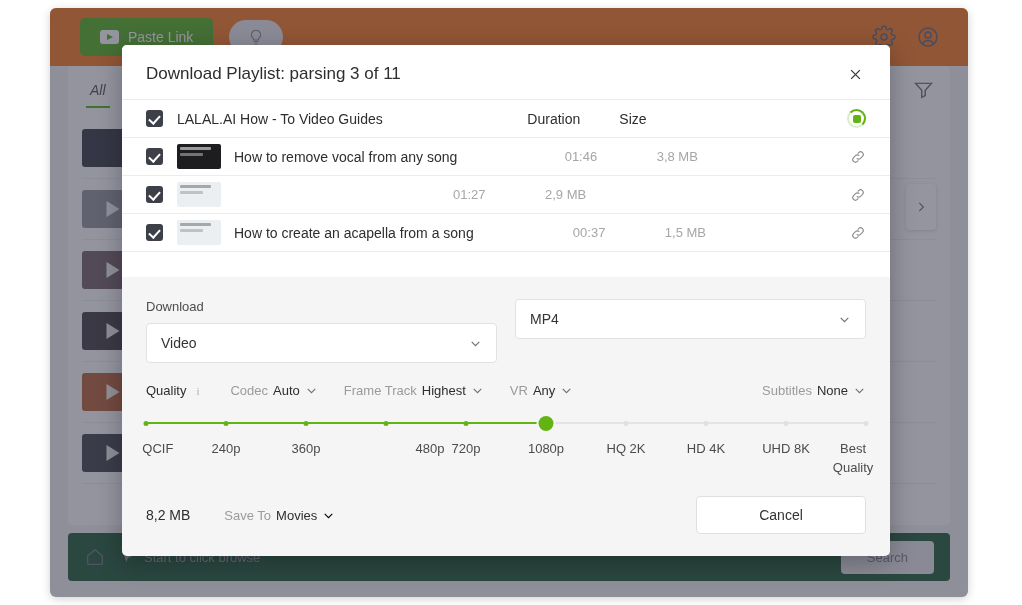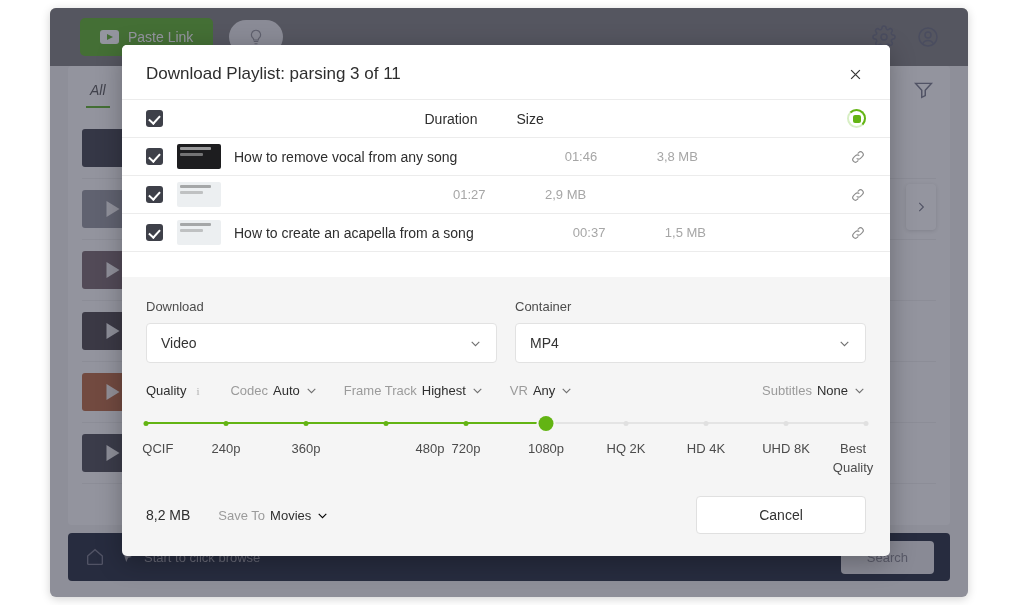--- a/index.html
+++ b/index.html
@@ -23,21 +23,21 @@
   #app-dim {
     position: absolute; inset: 0;
     background: rgba(60,62,80,0.55);
     z-index: 40;
     pointer-events: none;
   }
 
   .app-topbar {
     position: absolute; left: 0; top: 0;
     width: 100%; height: 58px;
-    background: #737373;
+    background: #f97316;
     display: flex; align-items: center;
     padding: 0 18px;
   }
   .paste-link-btn {
     display: flex; align-items: center; gap: 9px;
     background: #4fab14;
     color: #fff;
     font-size: 14px;
     border-radius: 5px;
     padding: 11px 20px;
@@ -127,21 +127,21 @@
     background: #fff;
     border-radius: 4px;
     box-shadow: 0 1px 4px rgba(0,0,0,0.16);
     display: flex; align-items: center; justify-content: center;
     color: #6a6d7e;
   }
 
   .app-bottombar {
     position: absolute; left: 18px; right: 18px; bottom: 16px;
     height: 48px;
-    background: #0f172a;
+    background: #14532d;
     border-radius: 4px;
     display: flex; align-items: center;
     padding: 0 16px;
     gap: 14px;
   }
   .bottom-hint {
     display: flex; align-items: center; gap: 9px;
     color: #9a9aa2; font-size: 13px;
   }
   .search-btn {
@@ -350,21 +350,21 @@
     text-align: center;
     white-space: pre-line;
     line-height: 1.45;
   }
 
   
   .modal-footer {
     display: flex; align-items: center;
     padding: 0 24px 22px 24px;
     margin-top: auto;
-    gap: 14px;
+    gap: 20px;
   }
   .total-size { font-size: 14px; color: #2e2e2e; }
   .save-to {
     display: flex; align-items: center; gap: 5px;
     font-size: 13px; margin-left: 14px;
   }
   .save-to .k { color: #9b9b9b; }
   .save-to .v { color: #2e2e2e; }
   .btn-cancel {
     margin-left: auto;
@@ -504,20 +504,21 @@
       <span class="modal-title">Download Playlist: parsing 3 of 11</span>
       <span class="modal-close">
         <svg viewBox="0 0 24 24" fill="none" stroke="currentColor" stroke-width="2">
             <path d="M5 5l14 14M19 5L5 19"></path>
           </svg>
       </span>
     </div>
 
     <div class="list-head">
       <span class="cb"></span>
+      <span class="head-title">LALAL.AI How - To Video Guides</span>
       <span class="col-duration" style="margin-left:auto">Duration</span>
       <span class="col-size">Size</span>
       <span class="col-end">
         <span class="spinner"></span>
       </span>
     </div>
 
     <div class="list-row">
       <span class="cb"></span>
       <span class="row-thumb">
@@ -579,21 +580,20 @@
         <div class="select-box">
           <span>Video</span>
           <span class="chev">
             <svg viewBox="0 0 24 24" fill="none" stroke="currentColor" stroke-width="2">
                 <path d="M5 9l7 7 7-7"></path>
               </svg>
           </span>
         </div>
       </div>
       <div class="field">
-        <div class="field-label">Container</div>
         <div class="select-box">
           <span>MP4</span>
           <span class="chev">
             <svg viewBox="0 0 24 24" fill="none" stroke="currentColor" stroke-width="2">
                 <path d="M5 9l7 7 7-7"></path>
               </svg>
           </span>
         </div>
       </div>
     </div>

